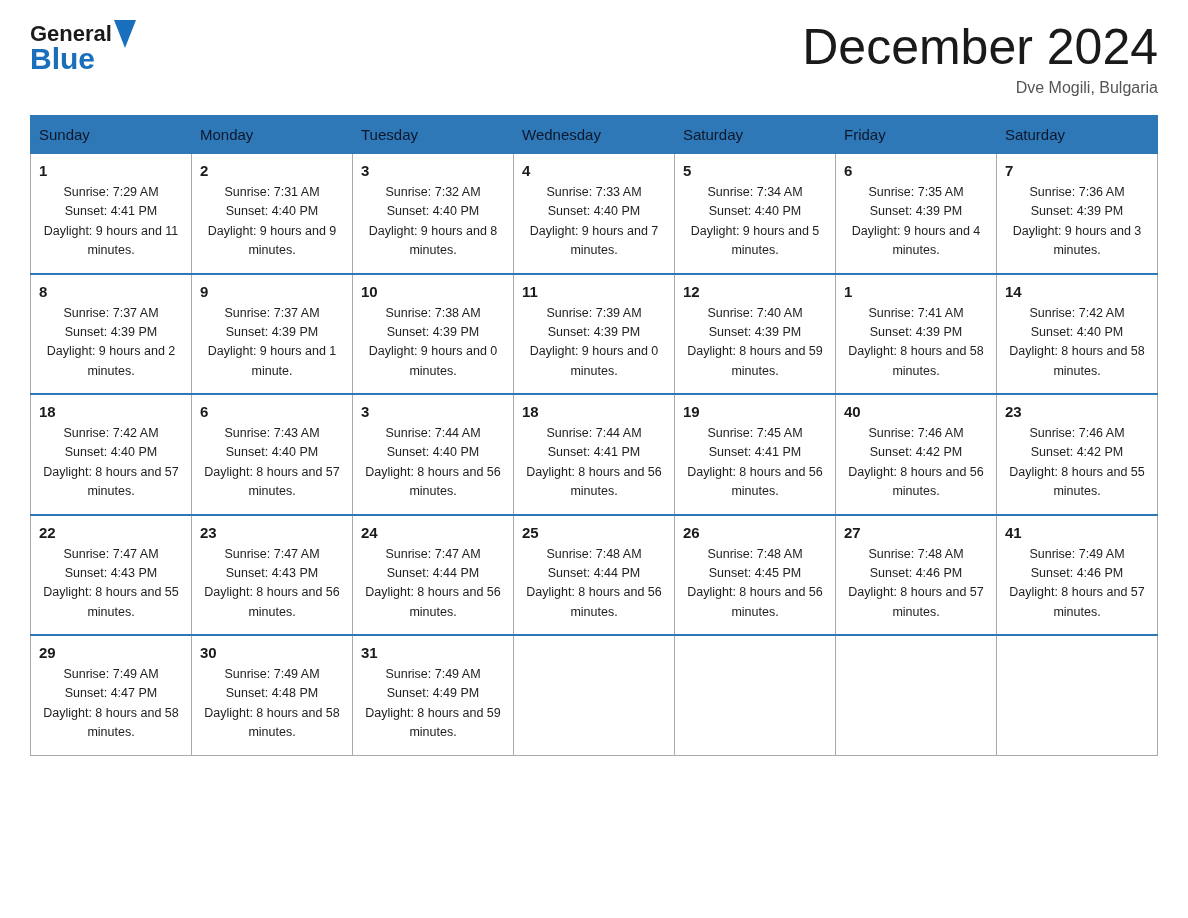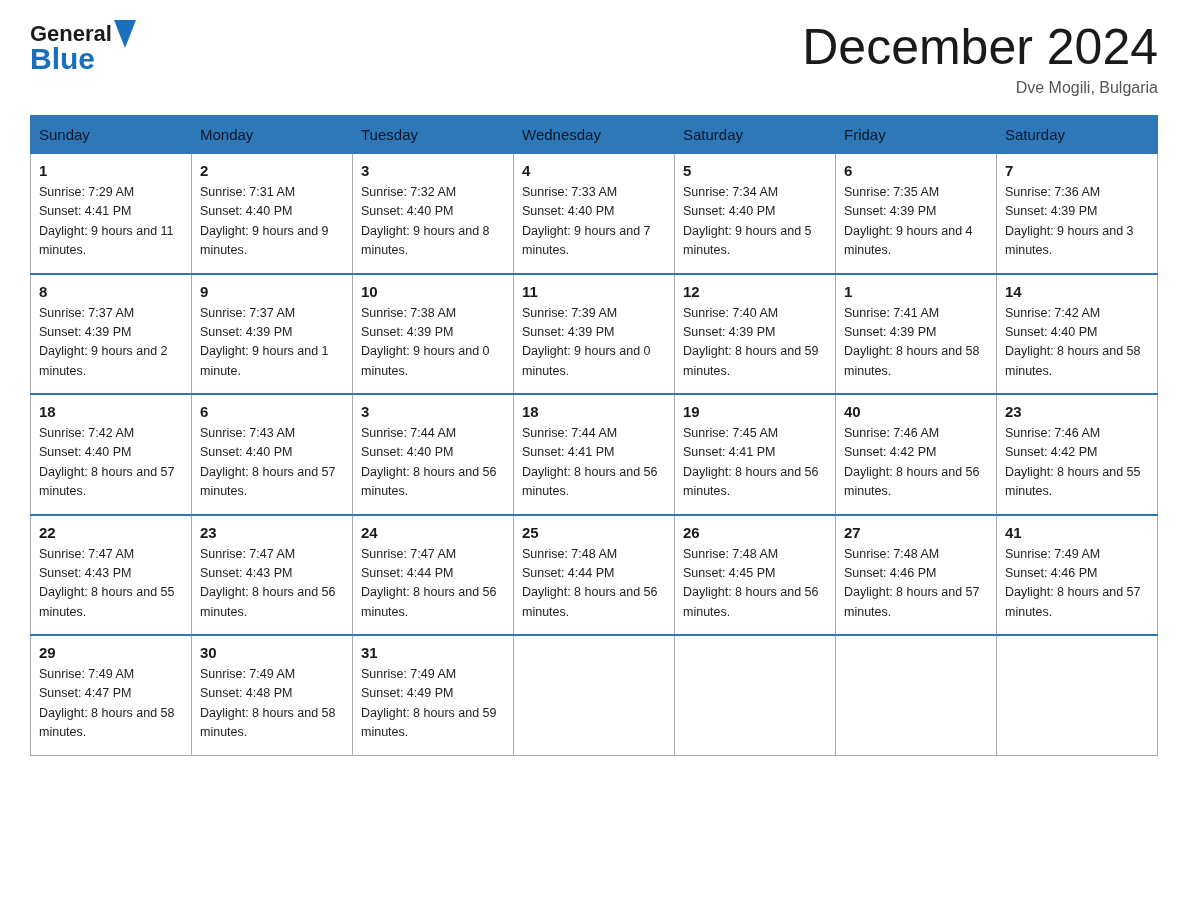--- a/index.html
+++ b/index.html
@@ -60,20 +60,21 @@
       font-size: 15px;
       font-weight: bold;
       color: #1a1a1a;
       display: block;
       margin-bottom: 4px;
     }
     .day-info {
       font-size: 12.5px;
       color: #222;
       line-height: 1.55;
+      text-align: center;
     }
     tbody tr {
       border-bottom: 2px solid #2e78b7;
     }
     tbody tr:last-child {
       border-bottom: none;
     }
     .empty-cell {
       background: #fff;
     }

